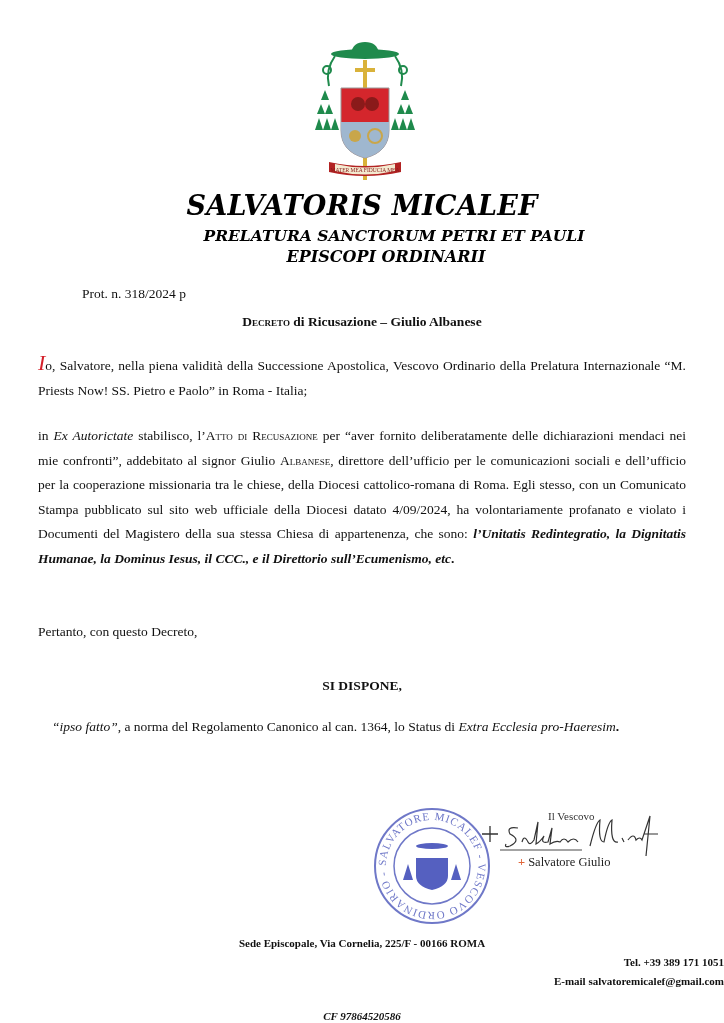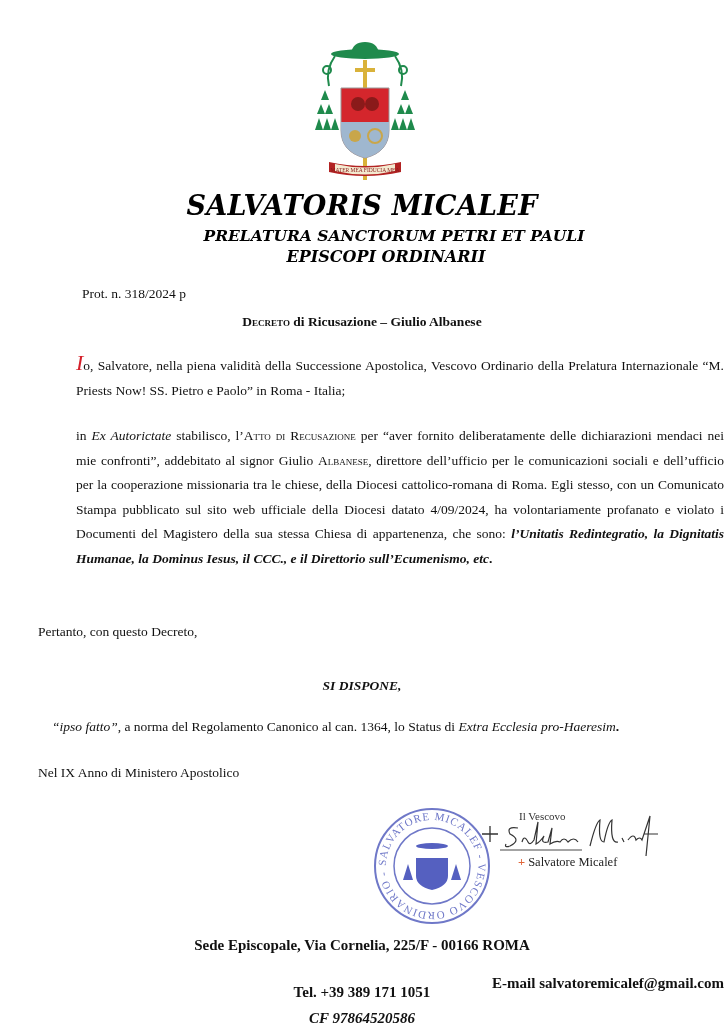--- a/index.html
+++ b/index.html
@@ -8,36 +8,36 @@
   .abs { position: absolute; }
   .crest { left: 315px; top: 40px; width: 100px; height: 148px; }
   .hdr { left: 0; width: 724px; text-align: center; font-family: "DejaVu Serif", serif;
          font-weight: bold; font-style: italic; color: #000; }
   .hdr1 { top: 190px; font-size: 27px; letter-spacing: 0.3px; }
   .hdr2 { top: 226px; font-size: 15.5px; margin-left: 32px; }
   .hdr3 { top: 247px; font-size: 16px; padding-left: 24px; }
   .prot { left: 38px; top: 286px; font-size: 13.5px; margin-left: 44px; }
   .title { left: 0; width: 724px; top: 314px; text-align: center; font-weight: bold; font-size: 13.5px; }
   .sc { font-variant: small-caps; }
-  .para { left: 38px; width: 648px; font-size: 13.5px; line-height: 24.6px; text-align: justify; margin-left: 38px; }
+  .para { left: 38px; width: 648px; font-size: 13.5px; line-height: 24.6px; text-align: justify; }
   .p1 { top: 354px; }
   .p2 { top: 424px; font-family: Liberation Serif, serif; }
   .dropcap { color: #d4202a; font-style: italic; font-size: 22px; line-height: 10px; }
   .bi { font-weight: bold; font-style: italic; }
   .p3 { left: 38px; top: 624px; font-size: 13.5px; }
-  .dispone { left: 0; width: 724px; top: 678px; text-align: center; font-weight: bold; font-size: 13.5px; font-style: italic; }
+  .dispone { left: 0; width: 724px; top: 678px; text-align: center; font-weight: bold; font-size: 13.5px; }
   .p4 { left: 52px; top: 719px; font-size: 13.5px; }
   .dato { left: 38px; top: 765px; font-size: 13.5px; line-height: 16px; }
   .seal { left: 372px; top: 806px; width: 120px; height: 120px; }
-  .sig-label { left: 519px; top: 810px; font-size: 11px; color: #333; }
+  .sig-label { left: 548px; top: 810px; font-size: 11px; color: #333; }
   .sig { left: 478px; top: 812px; width: 185px; height: 48px; }
   .sig-name { left: 518px; top: 855px; font-size: 12.5px; color: #222; }
   .sig-name .cross { color: #e0663a; font-weight: bold; margin-right: 3px; }
-  .footer { left: 0; width: 724px; text-align: center; font-weight: bold; font-size: 15px; }
-  .f1 { top: 937px; } .f2 { top: 984px; } .f3 { top: 975px; text-align: right; } .f4 { top: 994px; font-style: italic; margin-top: 16px; }
+  .footer { left: 0; width: 724px; text-align: center; font-weight: bold; font-size: 11px; }
+  .f1 { top: 937px; } .f2 { top: 956px; text-align: right; } .f3 { top: 975px; text-align: right; } .f4 { top: 994px; font-style: italic; margin-top: 16px; }
 </style>
 </head>
 <body>
 
 <svg class="abs crest" viewBox="0 0 100 148">
 
   <ellipse cx="50" cy="14" rx="34" ry="5" fill="#1f8a4c"></ellipse>
   <path d="M36 13 Q38 2 50 2 Q62 2 64 13 Z" fill="#1f8a4c"></path>
 
   <path d="M20 16 Q10 30 14 46 M80 16 Q90 30 86 46" stroke="#1f8a4c" stroke-width="2" fill="none"></path>
@@ -85,21 +85,20 @@
 
 <div class="abs para p2"><span>in </span><i>Ex Autorictate</i><span> stabilisco, l’</span><span class="sc">Atto di Recusazione</span><span> per “aver fornito deliberatamente delle dichiarazioni mendaci nei mie confronti”, addebitato al signor Giulio </span><span class="sc">Albanese</span><span>, direttore dell’ufficio per le comunicazioni sociali e dell’ufficio per la cooperazione missionaria tra le chiese, della Diocesi cattolico-romana di Roma. Egli stesso, con un Comunicato Stampa pubblicato sul sito web ufficiale della Diocesi datato 4/09/2024, ha volontariamente profanato e violato i Documenti del Magistero della sua stessa Chiesa di appartenenza, che sono: </span><span class="bi">l’Unitatis Redintegratio, la Dignitatis Humanae, la Dominus Iesus, il CCC., e il Direttorio sull’Ecumenismo, etc</span><b>.</b></div>
 
 <div class="abs p3">Pertanto, con questo Decreto,</div>
 
 <div class="abs dispone">SI DISPONE,</div>
 
 <div class="abs p4"><i>“ipso fatto”</i><span>, a norma del Regolamento Canonico al can. 1364, lo Status di </span><i>Extra Ecclesia pro-Haeresim</i><b>.</b></div>
 
 <div class="abs dato">
-  <div>Nel IX Anno di Ministero Apostolico</div>
 </div>
 
 <svg class="abs seal" viewBox="0 0 120 120">
   <defs>
       <path id="sealpath" d="M60 60 m-46 0 a46 46 0 1 1 92 0 a46 46 0 1 1 -92 0"></path>
     </defs>
   <circle cx="60" cy="60" r="57" fill="none" stroke="#6f78c8" stroke-width="2"></circle>
   <circle cx="60" cy="60" r="38" fill="none" stroke="#6f78c8" stroke-width="1.5"></circle>
   <text font-size="11" fill="#6f78c8" font-family="Liberation Serif, serif" letter-spacing="1"><textPath href="#sealpath">SALVATORE MICALEF - VESCOVO ORDINARIO - +</textPath></text>
   <path d="M44 52 L76 52 L76 70 Q76 80 60 84 Q44 80 44 70 Z" fill="#5560c0"></path>
@@ -107,18 +106,18 @@
   <path d="M36 58 l5 16 l-10 0 Z M84 58 l5 16 l-10 0 Z" fill="#5560c0"></path>
 </svg>
 
 <div class="abs sig-label">Il Vescovo</div>
 <svg class="abs sig" viewBox="0 0 185 48">
   <path d="M4 22 L20 22 M12 14 L12 30" stroke="#333" stroke-width="1.3" fill="none"></path>
   <path d="M40 16 Q28 14 32 22 Q44 28 32 34 Q26 36 28 32 M44 30 Q46 22 50 30 Q52 34 56 28 L60 10 L58 32 Q62 30 66 24 Q62 32 70 30 L74 16 L72 32 Q78 28 82 30 Q86 24 90 30 Q96 24 100 30" stroke="#333" stroke-width="1.2" fill="none"></path>
   <path d="M22 38 L104 38" stroke="#333" stroke-width="0.9"></path>
   <path d="M112 34 Q118 10 122 8 Q120 30 126 30 Q130 10 134 8 Q132 32 140 30 M144 26 L146 30 M150 28 Q156 20 158 28 Q162 24 164 28 L172 4 L168 44 M166 22 L180 22" stroke="#333" stroke-width="1.2" fill="none"></path>
 </svg>
-<div class="abs sig-name"><span class="cross">+</span><span>Salvatore Micalef</span></div>
+<div class="abs sig-name"><span class="cross">+</span><span>Salvatore Giulio</span></div>
 
 <div class="abs footer f1">Sede Episcopale, Via Cornelia, 225/F - 00166 ROMA</div>
 <div class="abs footer f2">Tel. +39 389 171 1051</div>
 <div class="abs footer f3">E-mail salvatoremicalef@gmail.com</div>
 <div class="abs footer f4">CF 97864520586</div>
 
 </body></html>

